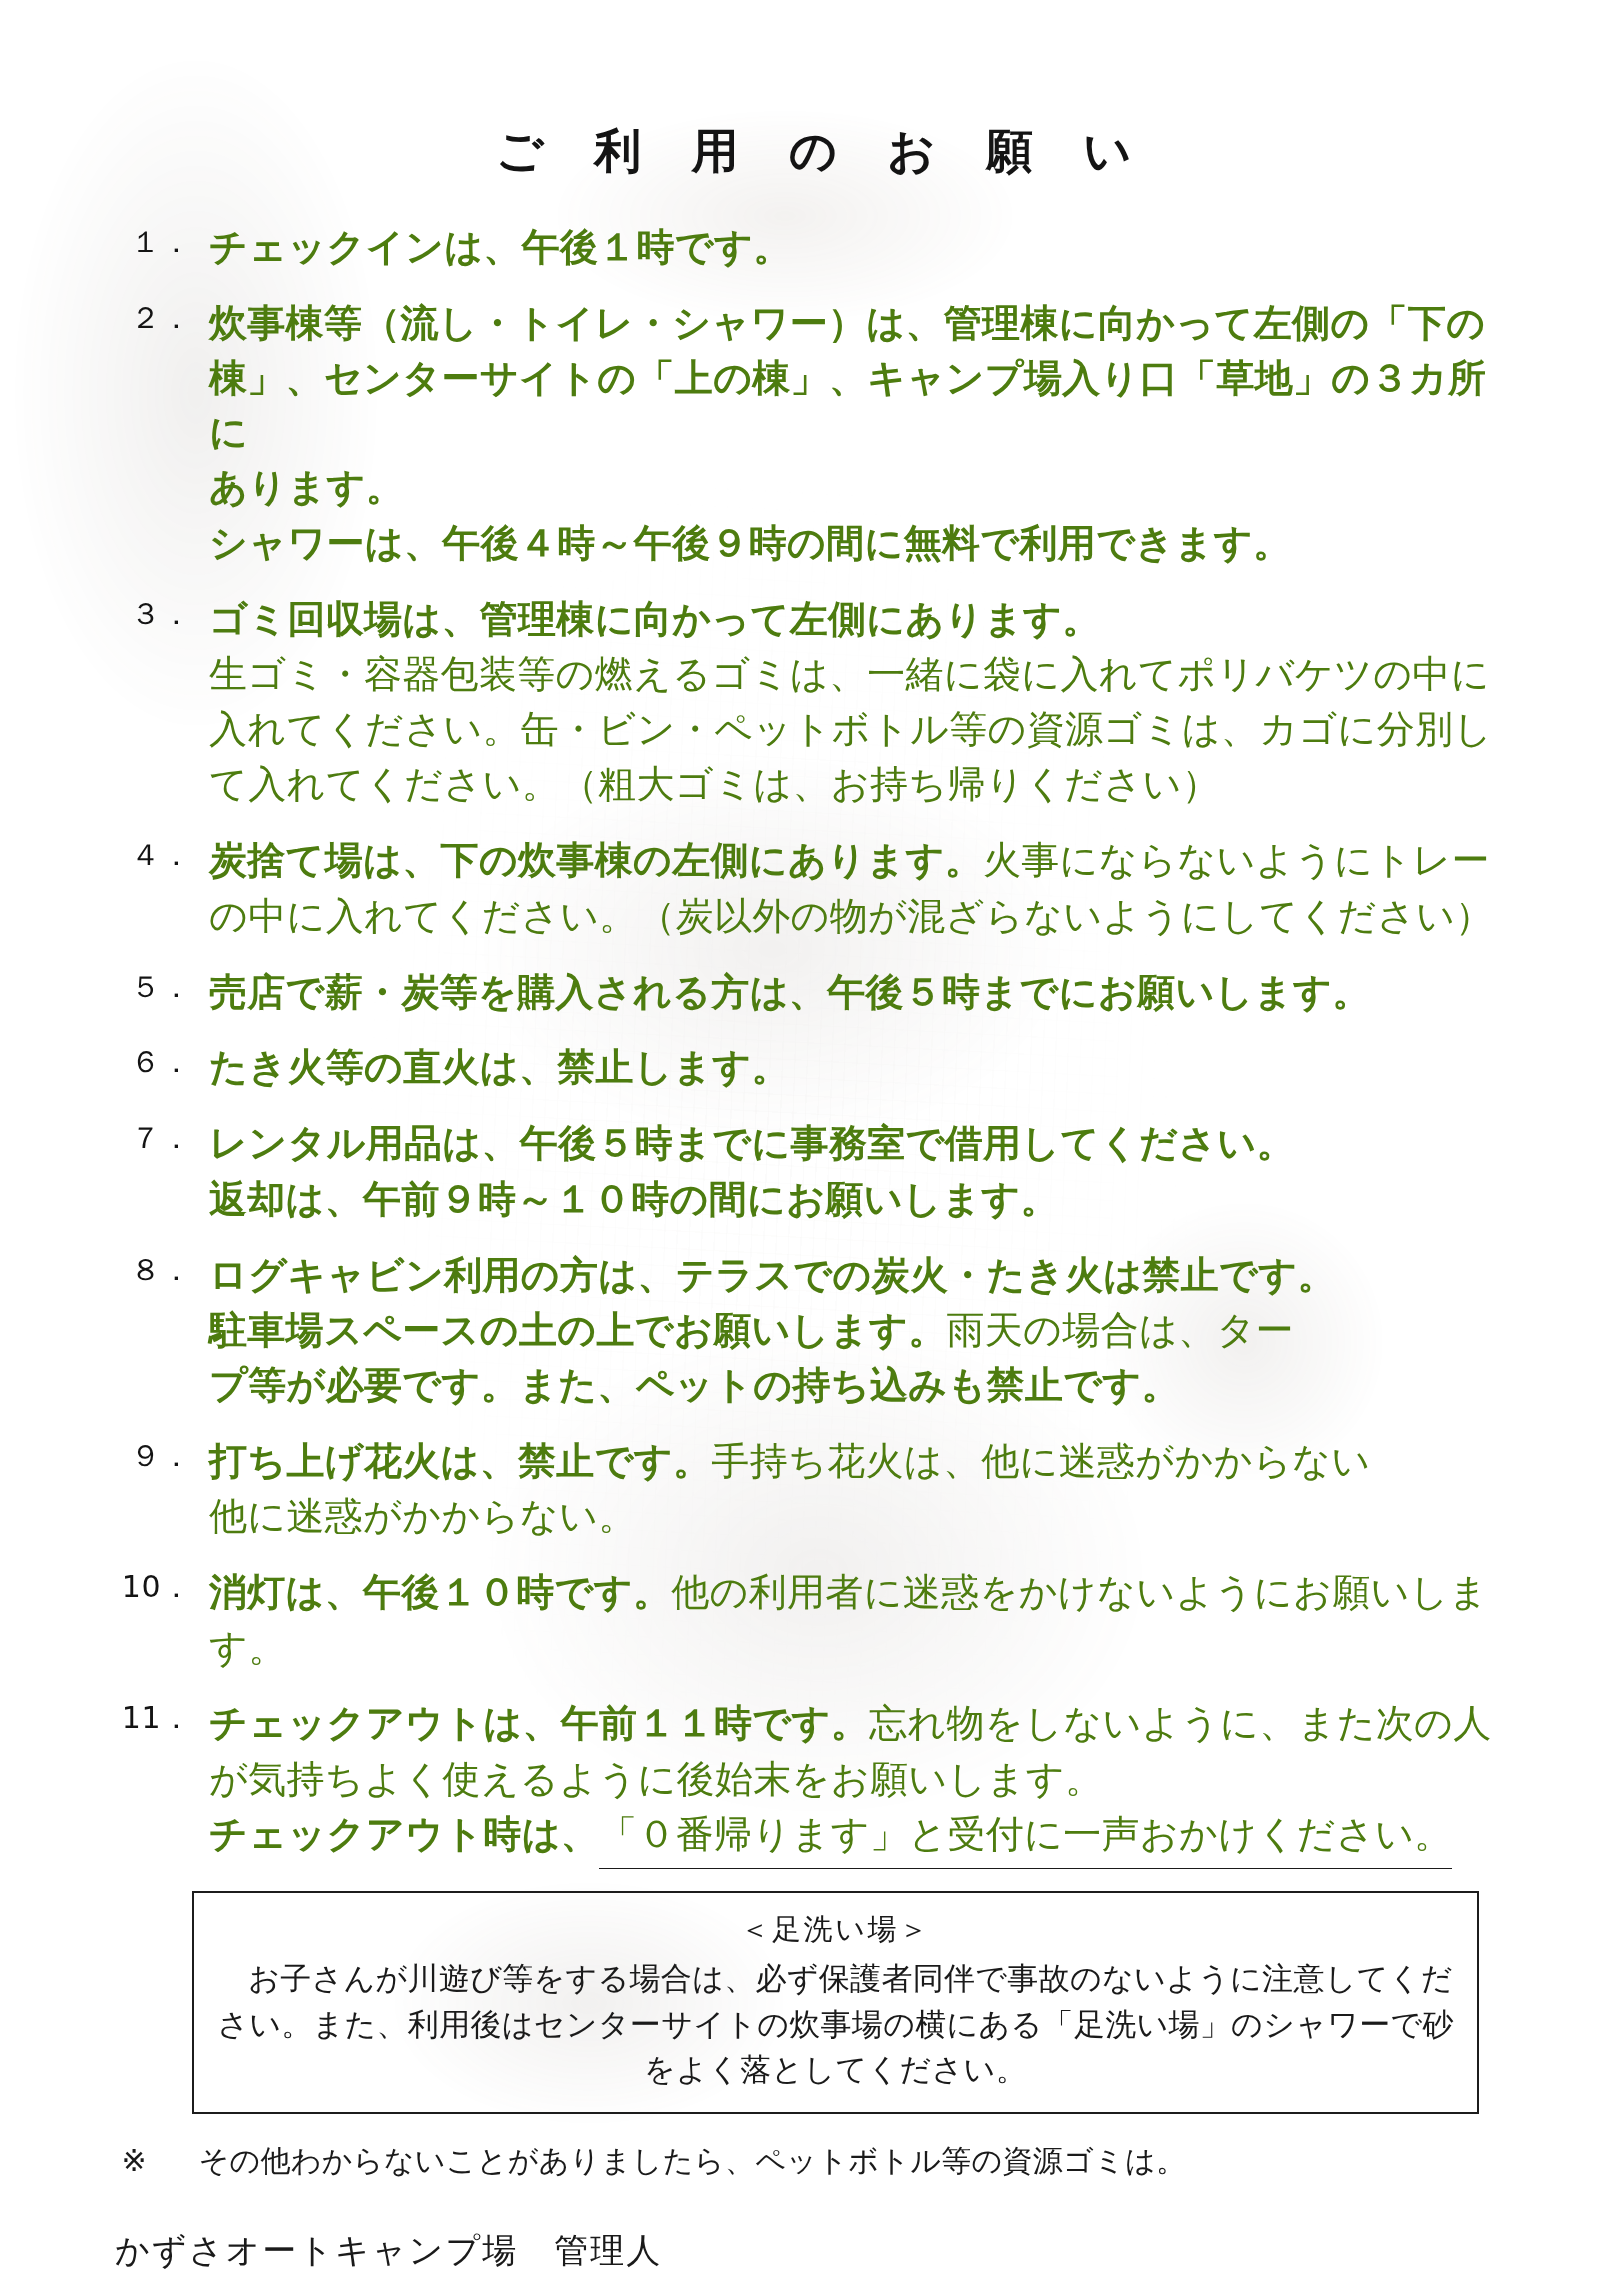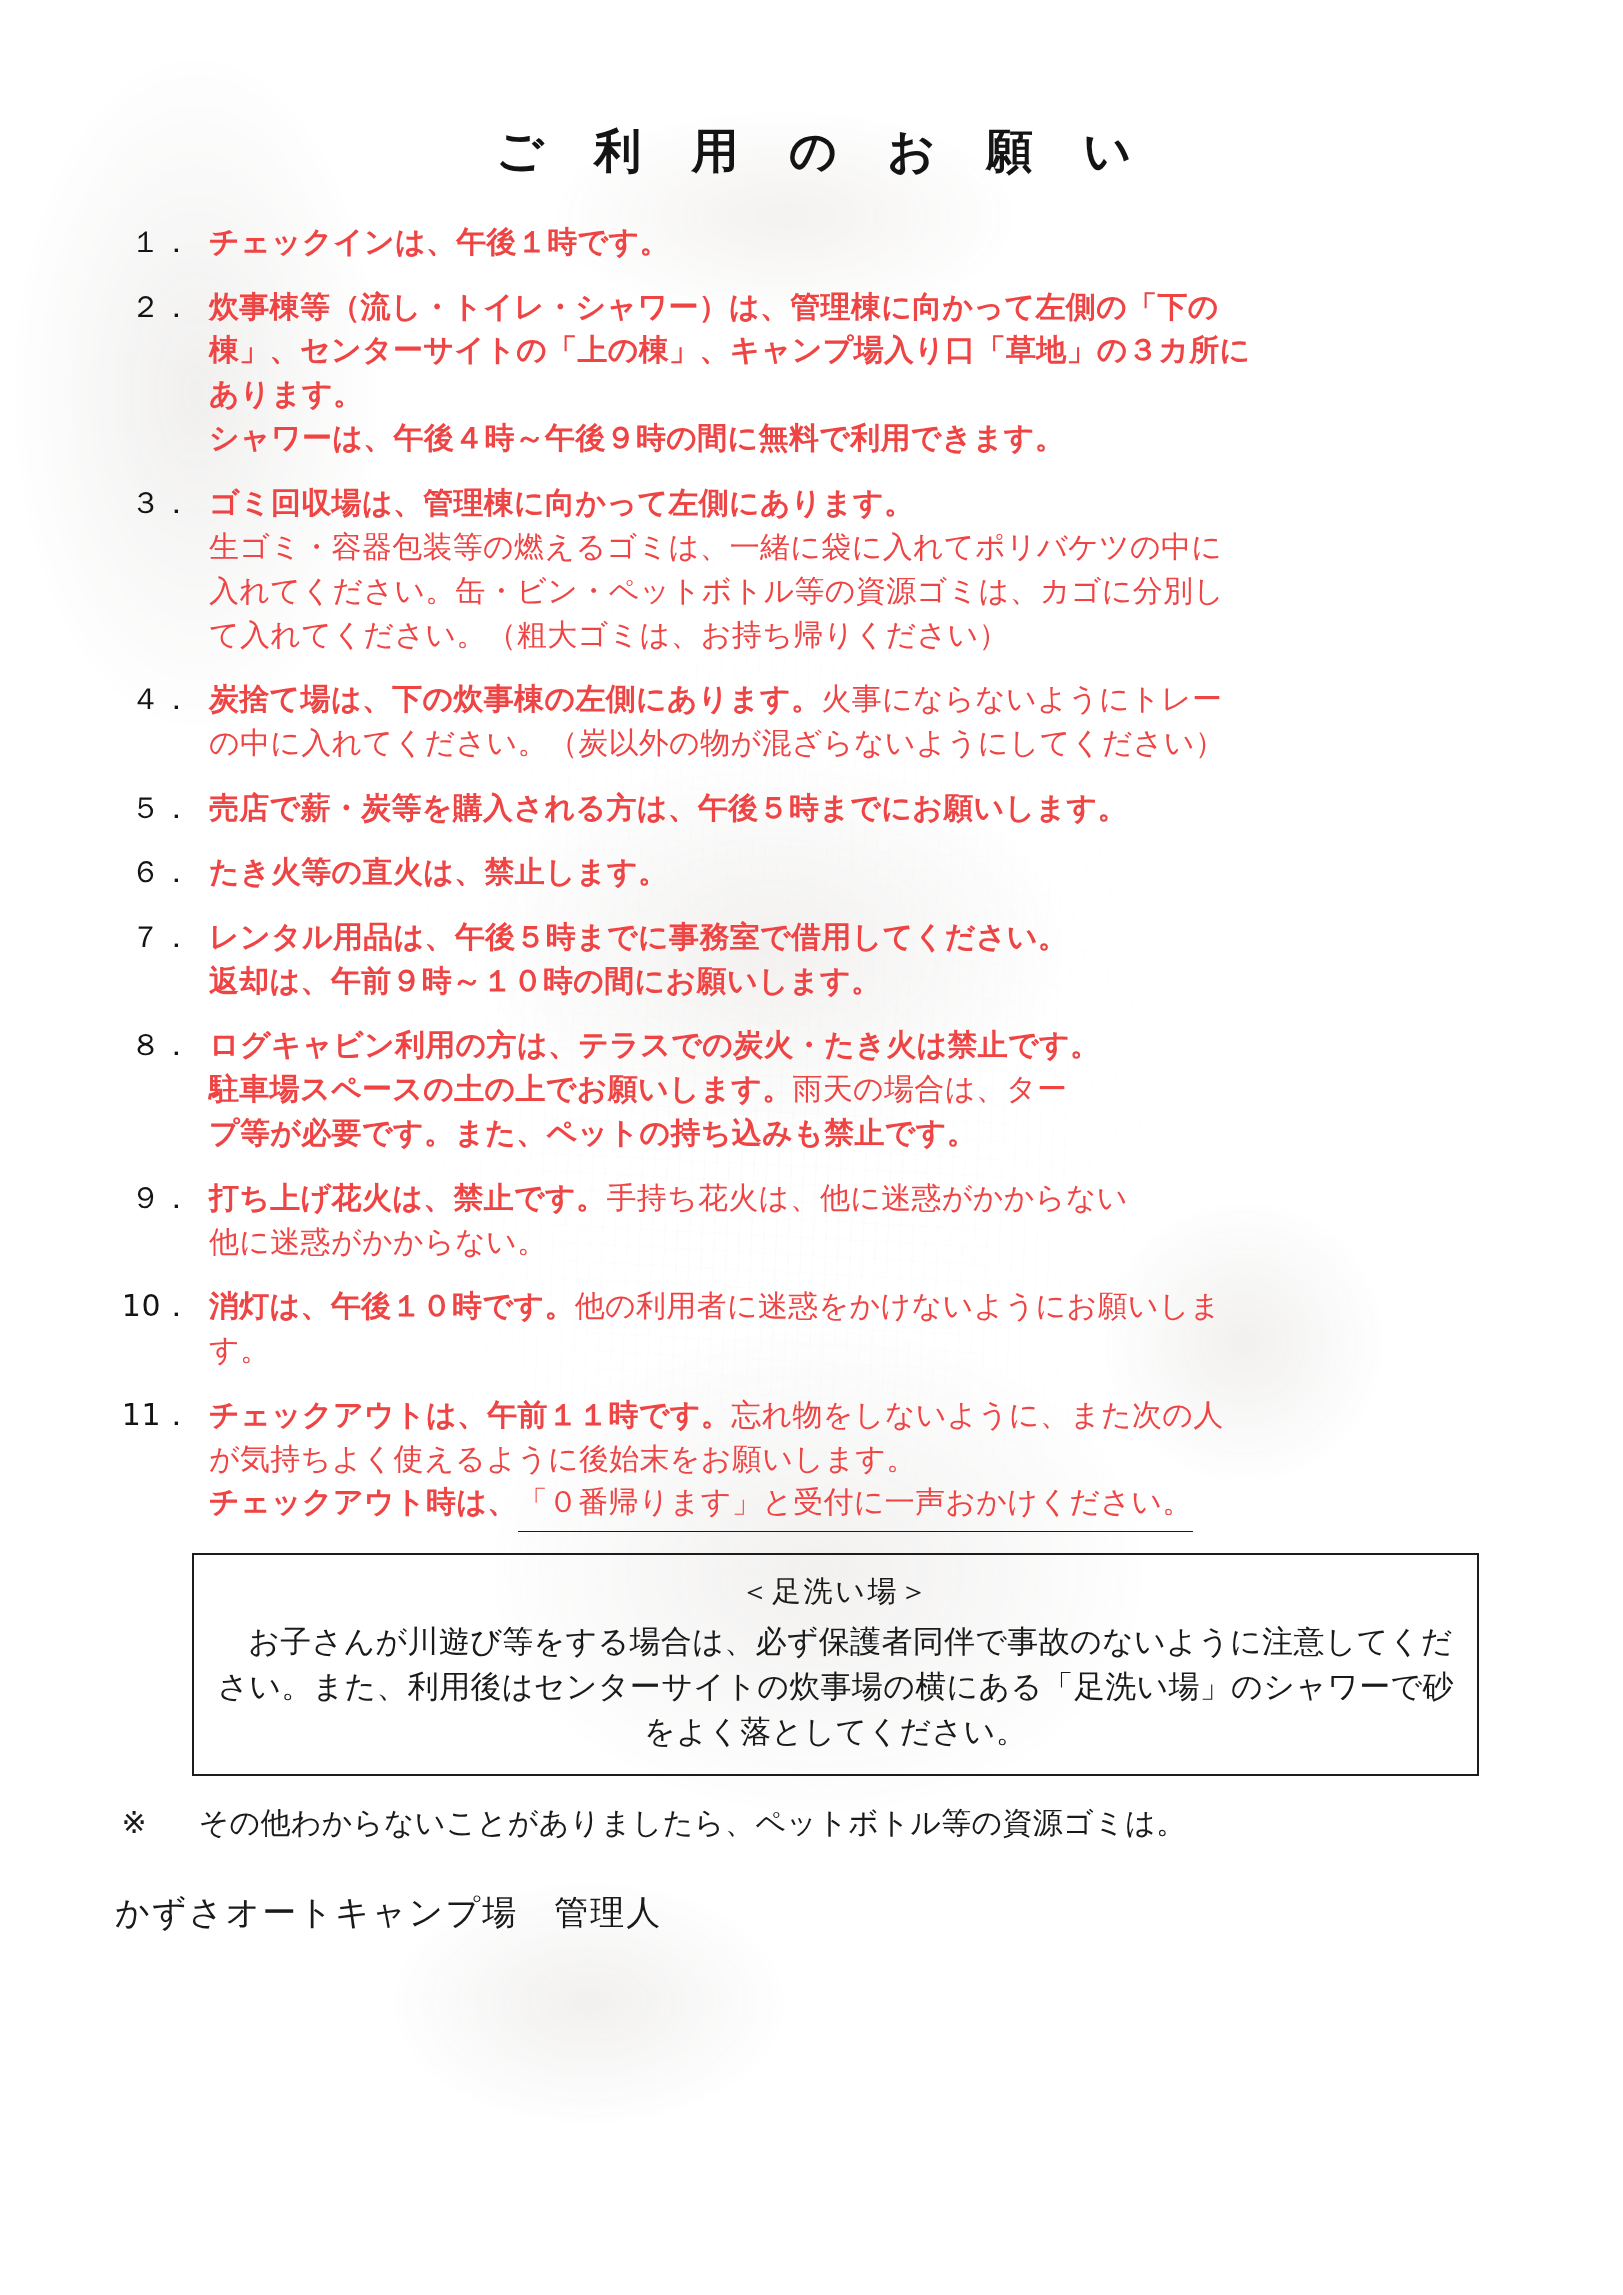--- a/index.html
+++ b/index.html
@@ -82,23 +82,23 @@
     flex: 0 0 77px;
     text-align: right;
     font-size: 30px;
     line-height: 1.42;
     padding-right: 17px;
     letter-spacing: 0.7px;
     color: #141414;
   }
   .rule-body {
     flex: 1 1 auto;
-    font-size: 30px;
-    line-height: 1.42;
-    color: #ef4444;
+    font-size: 38px;
+    line-height: 1.42;
+    color: #4d7c0f;
     letter-spacing: 0.3px;
   }
   .rule-body p {
     margin: 0;
   }
   .rule-body p + p {
     margin-top: 1.3px;
   }
   .lead {
     font-weight: 600;

